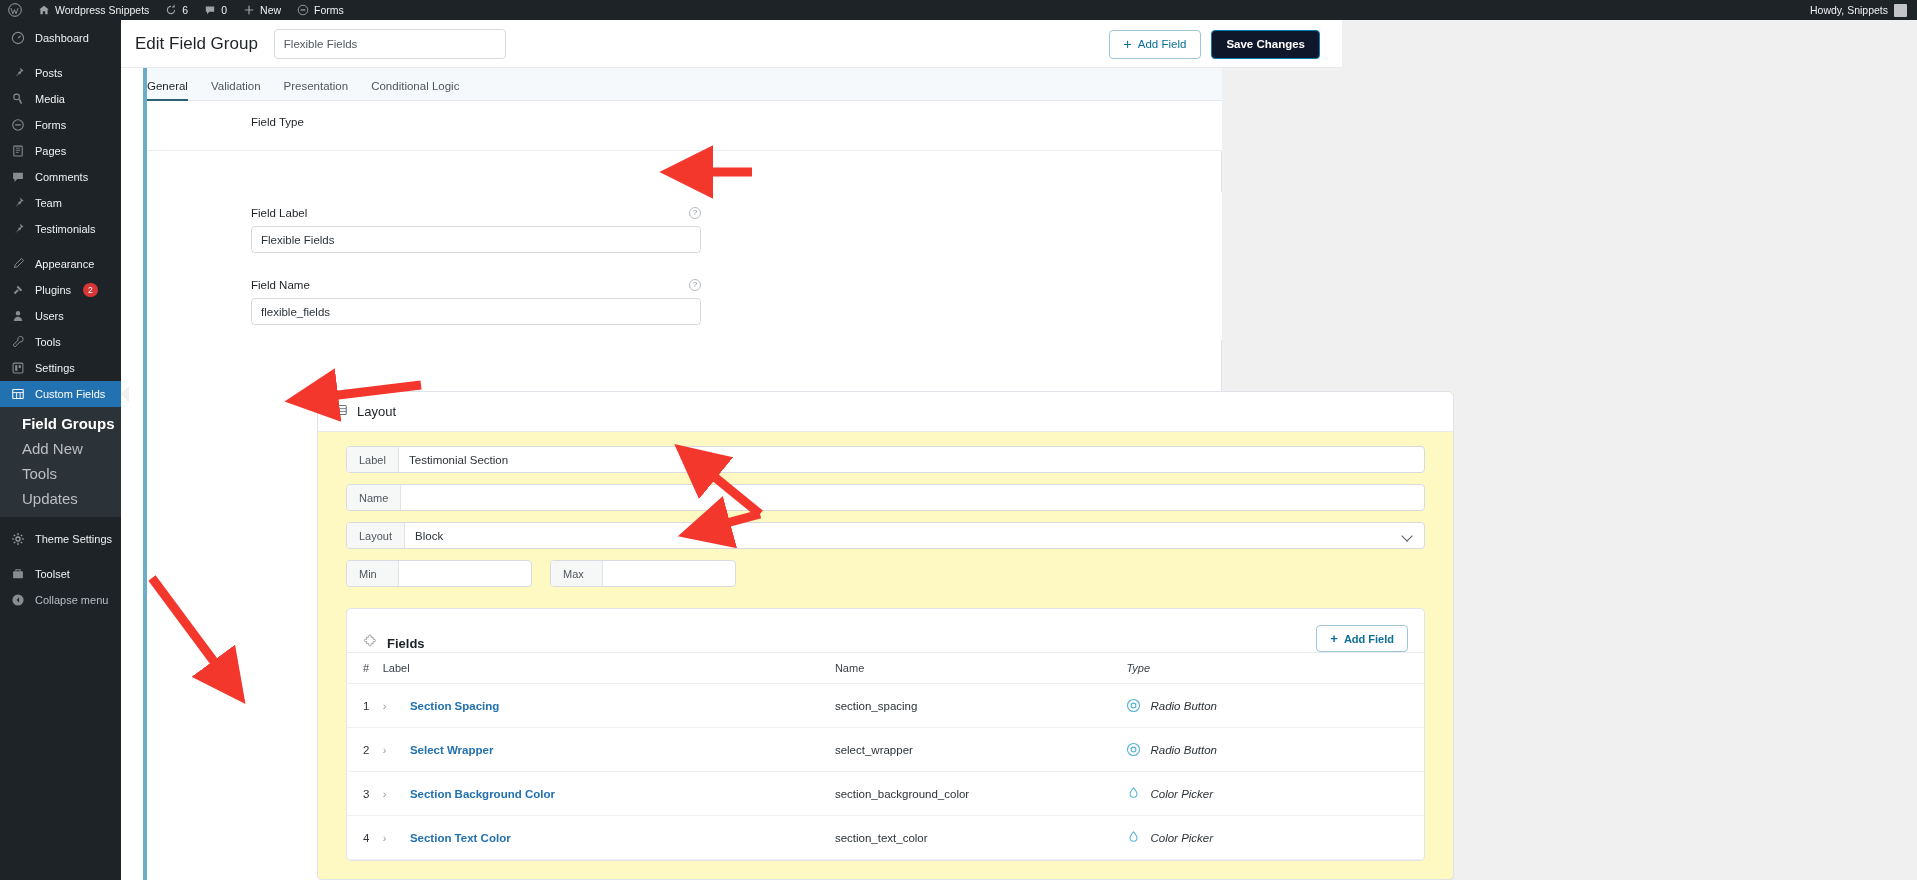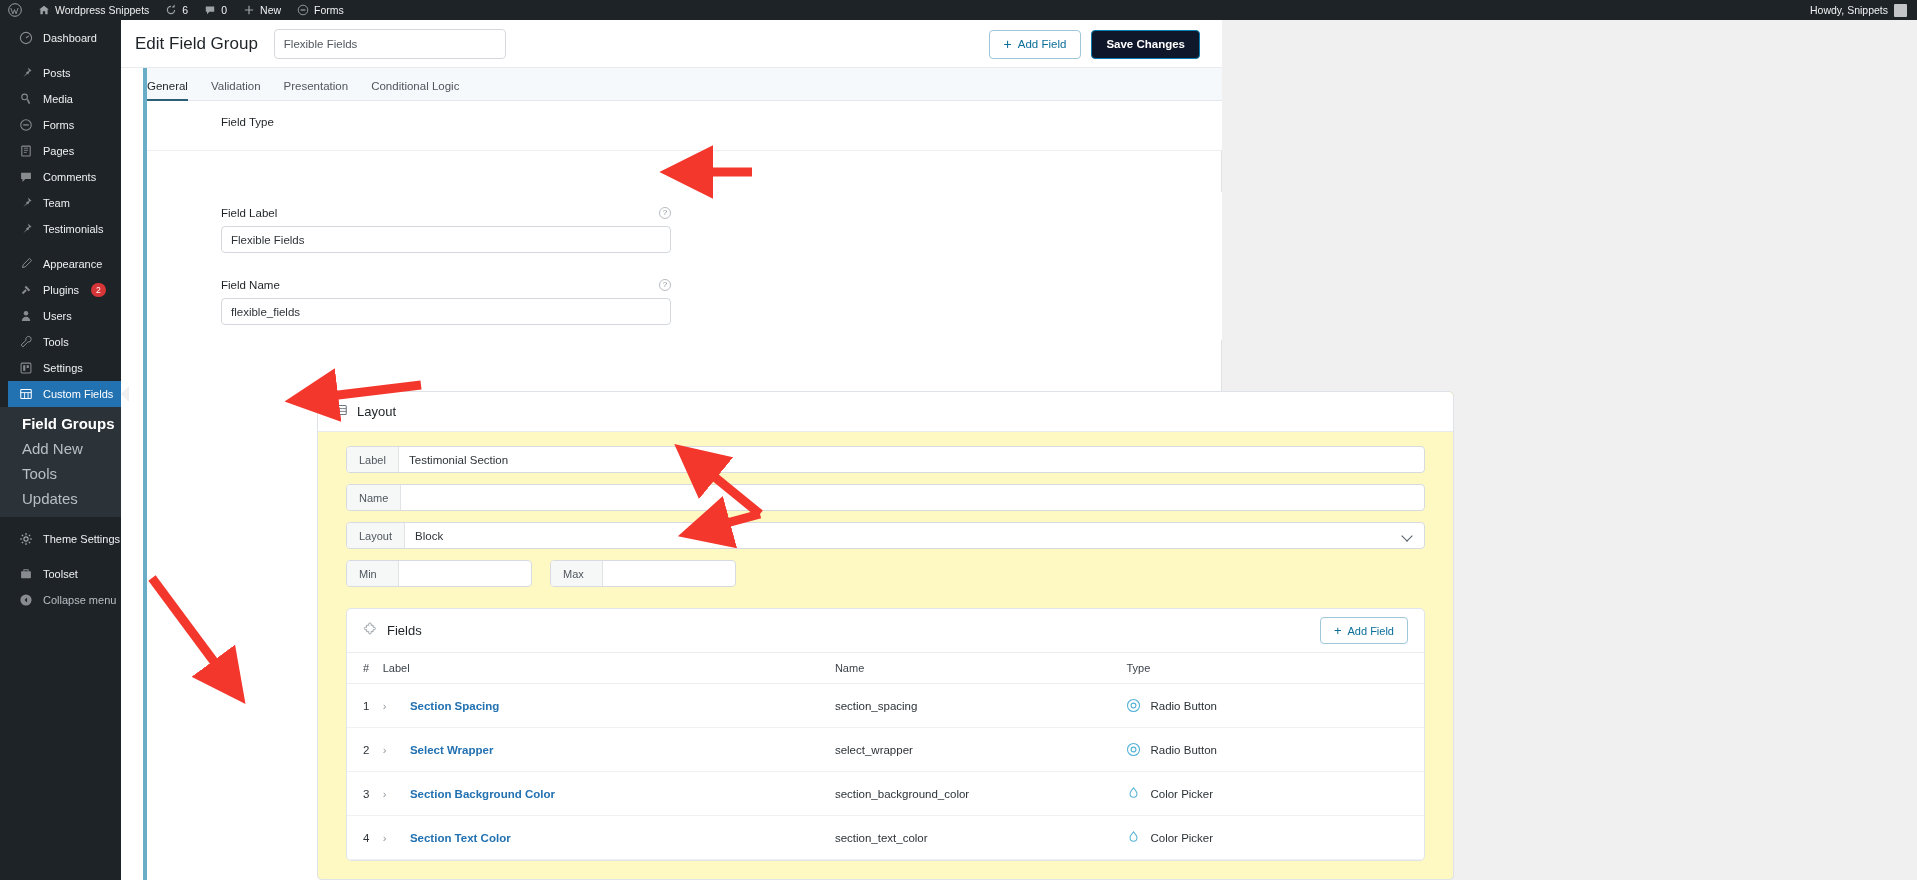--- a/index.html
+++ b/index.html
@@ -29,21 +29,21 @@
 
   
   #adminmenu {
     position: absolute; top: 20px; left: 0; width: 121px; height: 860px;
     background: #1d2327; color: #f0f0f1; z-index: 30;
     padding-top: 5px;
     font-size: 11px;
   }
   .menu-item {
     display: flex; align-items: center; gap: 9px;
-    height: 26px; padding: 0 0 0 10px; color: #f0f0f1; position: relative; margin-left: 8px;
+    height: 26px; padding: 0 0 0 10px; color: #f0f0f1; position: relative;
   }
   .menu-item .mi-ico { width: 16px; height: 16px; display: inline-flex; align-items: center; justify-content: center; opacity: .78; flex: 0 0 16px;}
   .menu-item .mi-label { font-size: 11px; line-height: 1; }
   .menu-item.current { background: #2271b1; color: #fff; }
   .menu-item.current .mi-ico { opacity: 1; }
   .menu-item.current::after {
     content: ""; position: absolute; right: -8px; top: 50%; margin-top: -8px;
     border: 8px solid transparent; border-right-color: #f0f0f1; border-left: 0;
   }
   .menu-sep { height: 9px; }
@@ -56,21 +56,21 @@
   .submenu-item.current { color: #fff; font-weight: bold; }
 
   
   #wpcontent {
     position: absolute; top: 20px; left: 121px; width: 1796px; height: 860px;
     background: #f0f0f1; overflow: hidden;
   }
 
   
   .acf-headerbar {
-    position: absolute; top: 0; left: 0; width: 1101px; height: 48px;
+    position: absolute; top: 0; left: 0; width: 1221px; height: 48px;
     background: #fff; border-bottom: 1px solid #e8eaed;
     display: flex; align-items: center; padding: 0 0 0 14px;
   }
   .acf-headerbar h1 {
     font-size: 17px; font-weight: normal; color: #1d2327; margin-right: 16px; white-space: nowrap;
   }
   .title-input {
     width: 232px; height: 30px;
     border: 1px solid #d5d9dd; border-radius: 4px;
     padding: 0 9px; font-size: 11.5px; color: #50575e;
@@ -107,21 +107,21 @@
   .acf-tab { font-size: 11.5px; color: #50575e; padding-bottom: 8px; position: relative; white-space: nowrap;}
   .acf-tab.active { color: #1d2327; }
   .acf-tab.active::after {
     content: ""; position: absolute; left: 0; right: 0; bottom: -1px; height: 2px; background: #2c5f73;
   }
 
   
   .acf-field-row {
     position: absolute; left: 26px; width: 1075px;
     border-bottom: 1px solid #eceff1; background: #fff;
-    padding: 15px 0 15px 74px;
+    padding: 15px 0 15px 104px;
   }
   .fld-label { font-size: 11.5px; color: #1d2327; margin-bottom: 7px; display: block; }
   .fld-input, .fld-select {
     width: 450px; height: 27px;
     border: 1px solid #d5d9dd; border-radius: 4px;
     background: #fff; font-size: 11.5px; color: #2c3338;
     padding: 0 9px; display: flex; align-items: center;
     font-family: "Liberation Sans", sans-serif;
   }
   .fld-select { justify-content: space-between; }
@@ -169,41 +169,41 @@
     padding: 0 10px; font-size: 11.5px; color: #2c3338;
   }
   .combo-row { display: flex; gap: 18px; }
   .combo-row .combo { width: 186px; flex: 0 0 186px; }
 
   
   .fields-card {
     margin-top: 10px; border: 1px solid #e1e5e9; border-radius: 5px; overflow: hidden; background:#fff;
   }
   .fields-card-head {
-    height: 44px; display: flex; align-items: center; padding: 0 16px;
-    border-bottom: 1px solid #eaedf0; justify-content: space-between;
+    height: 44px; display: flex; align-items: flex-end; padding: 0 16px;
+    border-bottom: 1px solid #eaedf0; justify-content: space-between; font-weight: bold;
   }
   .fields-card-head .fc-title { display: flex; align-items: center; gap: 9px; font-size: 13px; color: #1d2327; }
   .btn-addfield-sm {
     display: inline-flex; align-items: center; gap: 6px;
     height: 27px; padding: 0 13px; border-radius: 4px;
     border: 1px solid #9fc6d8; color: #0b6e99; background: #fff; font-size: 11px;
   }
   table.fields-table { width: 100%; border-collapse: collapse; table-layout: fixed; }
   table.fields-table th {
     text-align: left; font-size: 11px; font-weight: normal; color: #3c434a;
     padding: 9px 0 9px 0; border-bottom: 1px solid #eceff1; background: #fff;
   }
   table.fields-table td {
     font-size: 11.5px; color: #2c3338; padding: 14px 0; border-bottom: 1px solid #eff1f3; vertical-align: middle;
   }
   .col-num { width: 30px; padding-left: 16px !important; color: #6a7178; }
   .col-lbl { width: 380px; }
   .col-name { width: 245px; color: #50575e; }
-  .col-type { width: 250px; }
+  .col-type { width: 250px; font-style: italic; }
   .fld-link { color: #2271b1; font-weight: bold; }
   .row-chev {
     display: inline-block; width: 12px; margin-right: 12px; color: #8f979e; font-size: 11px;
   }
   .type-cell { display: flex; align-items: center; gap: 9px; }
   .type-ico { width: 15px; height: 15px; flex: 0 0 15px; }
 
   
   #arrows { position: absolute; top: 0; left: 0; width: 1917px; height: 880px; pointer-events: none; z-index: 50; }
 </style>

